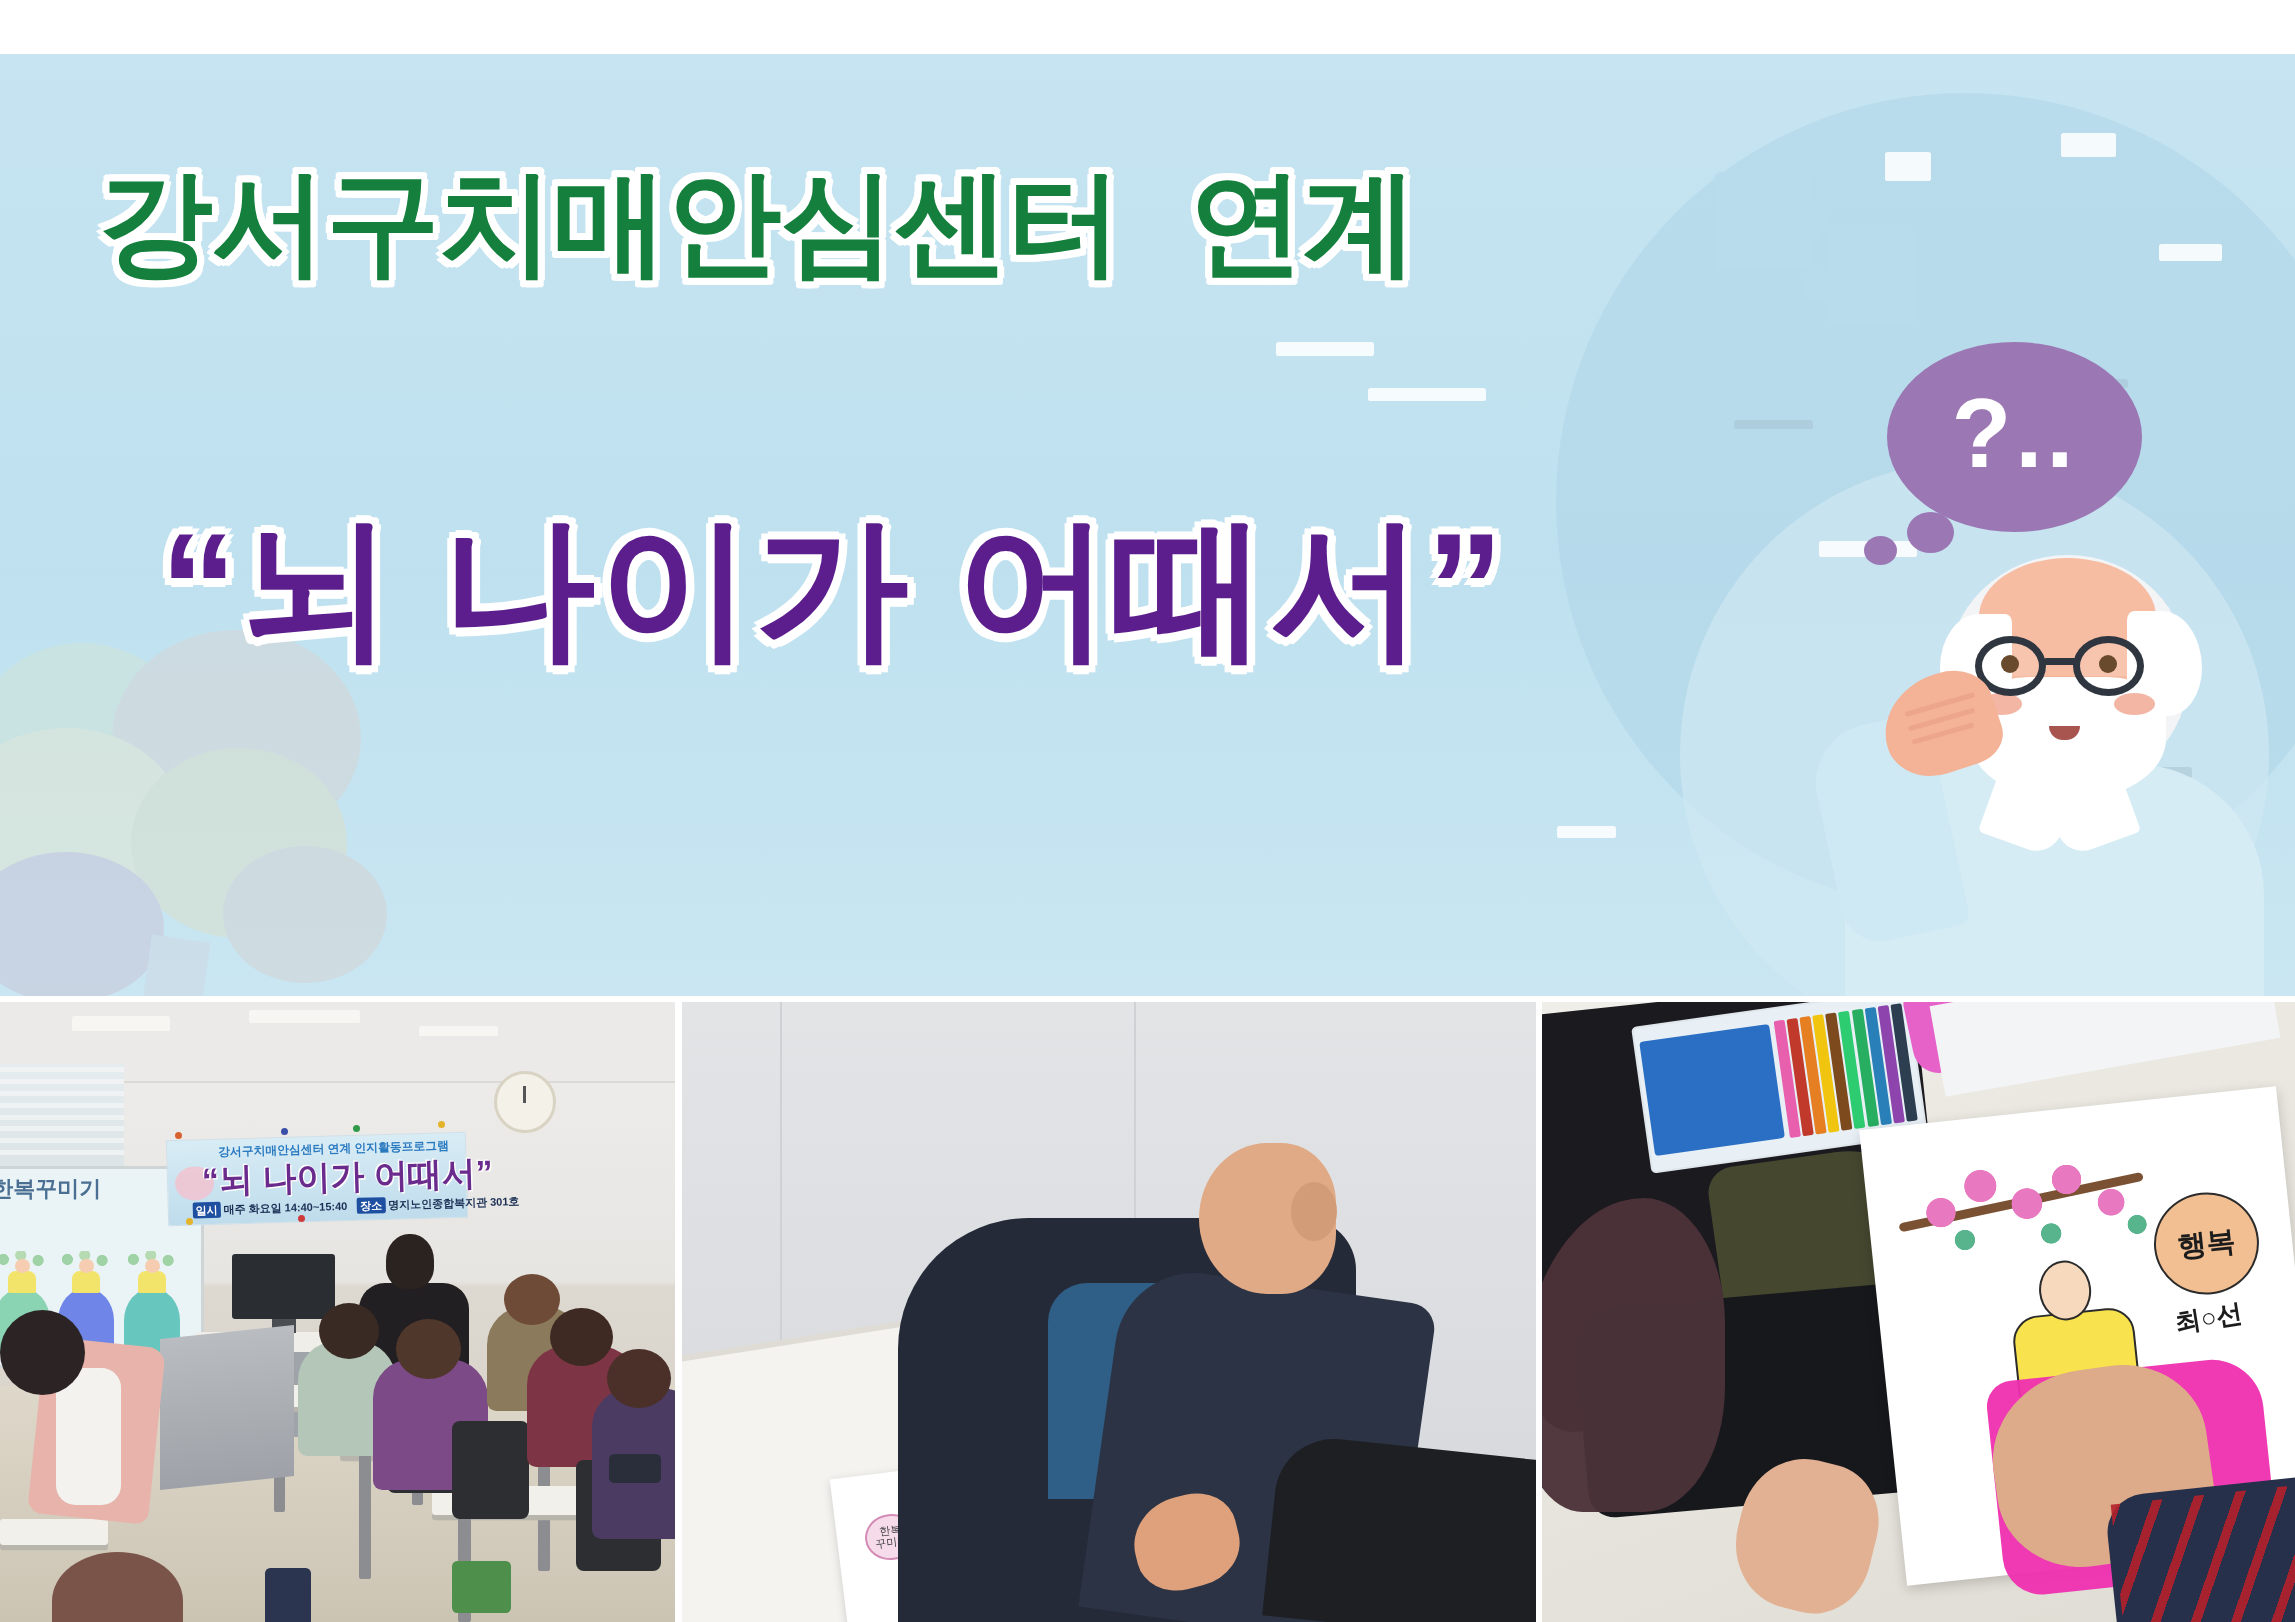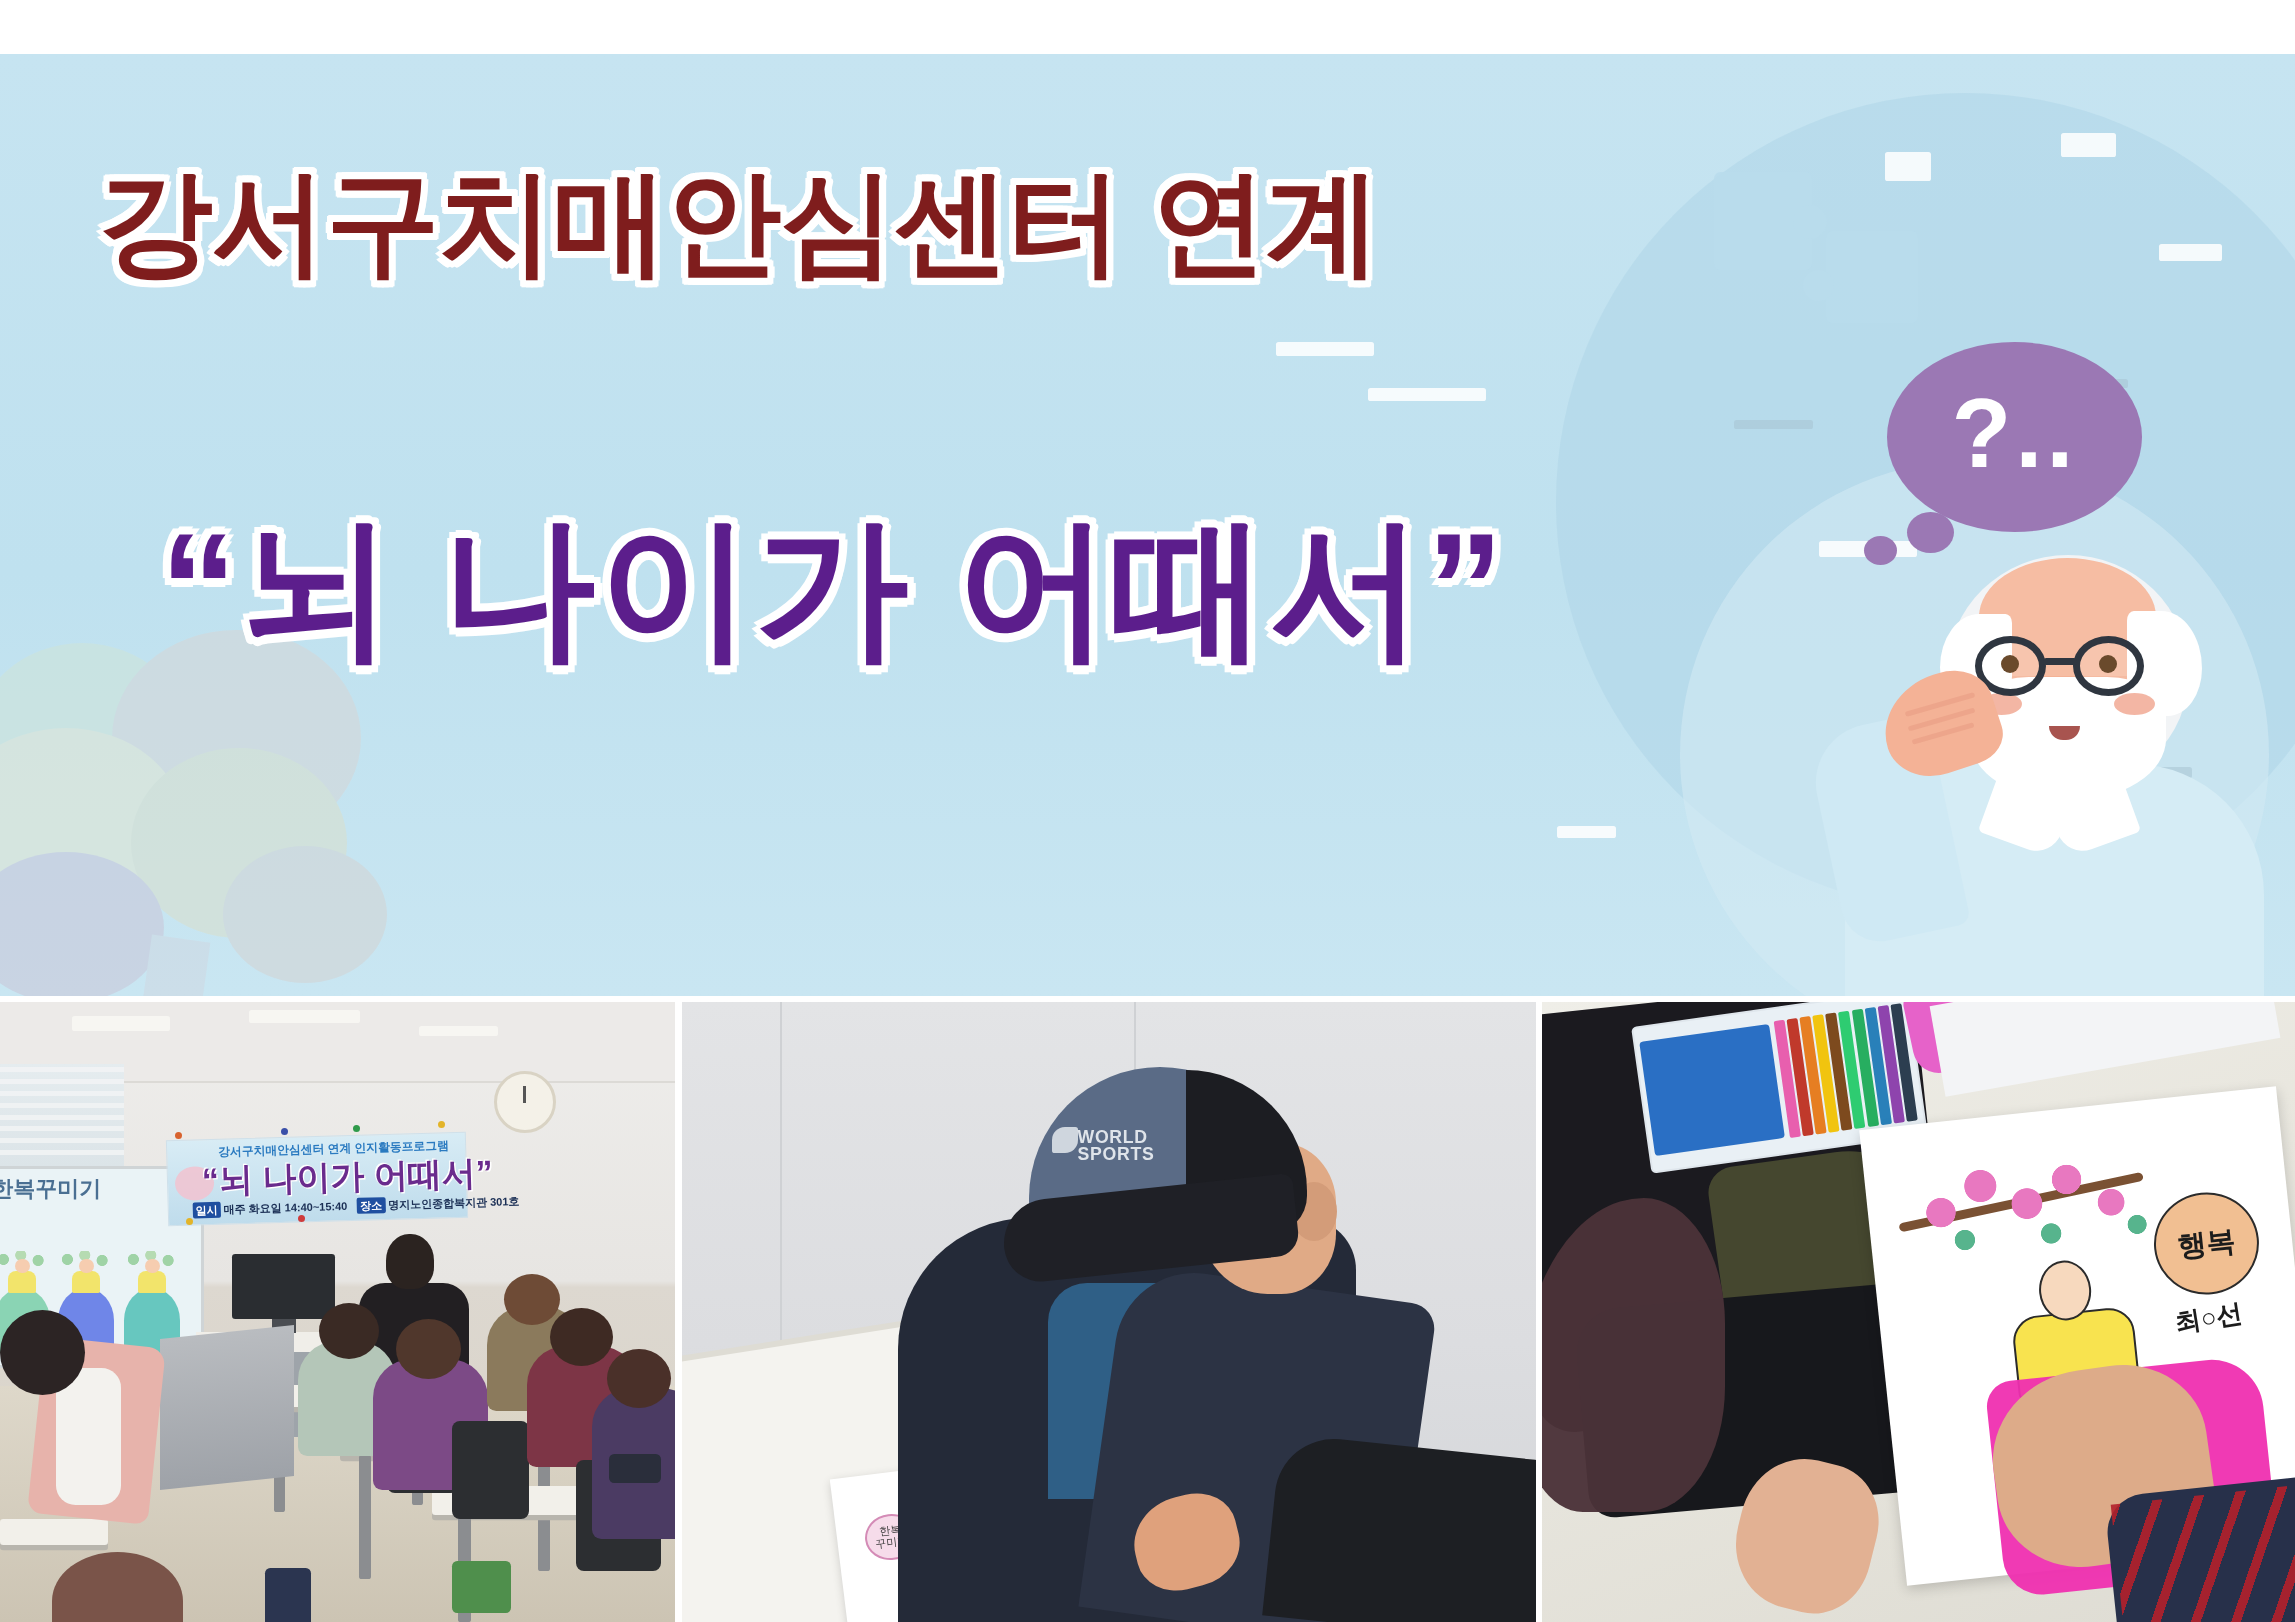--- a/index.html
+++ b/index.html
@@ -72,26 +72,26 @@
   .man .eye-r{position:absolute;left:293px;top:149px;width:18.3px;height:18.3px;background:#6a4a2c;border-radius:50%;}
   .man .cheek-l{position:absolute;left:175px;top:187px;width:41px;height:22px;background:#ef9d86;border-radius:50%;opacity:.75;}
   .man .cheek-r{position:absolute;left:308px;top:187px;width:41px;height:22px;background:#ef9d86;border-radius:50%;opacity:.75;}
   .man .arm{position:absolute;left:19.6px;top:216px;width:124px;height:216px;background:#cfe9f4;
             border-radius:59px 19.6px 13px 39px;transform:rotate(-12deg);}
   .man .hand{position:absolute;left:77px;top:169px;width:115px;height:98px;background:#f4b296;border-radius:60% 40% 30% 45%;transform:rotate(-18deg);}
   .man .fing{position:absolute;background:#e79d83;height:4.6px;border-radius:2.6px;opacity:.6;}
 
   
   .title-wrap{position:absolute;left:0;top:54px;width:2295px;height:942px;}
-  .line1{position:absolute;left:98px;top:92px;font-size:115px;font-weight:bold;color:#7f1d1d;
+  .line1{position:absolute;left:98px;top:92px;font-size:115px;font-weight:bold;color:#15803d;
          letter-spacing:-1.3px;white-space:nowrap;
          text-shadow:
            -5.9px -5.9px 0 #fff, 5.9px -5.9px 0 #fff, -5.9px 5.9px 0 #fff, 5.9px 5.9px 0 #fff,
            -7.2px 0 0 #fff, 7.2px 0 0 #fff, 0 -7.2px 0 #fff, 0 7.2px 0 #fff,
-           -4.6px -7.2px 0 #fff, 4.6px -7.2px 0 #fff, -4.6px 7.2px 0 #fff, 4.6px 7.2px 0 #fff;}
+           -4.6px -7.2px 0 #fff, 4.6px -7.2px 0 #fff, -4.6px 7.2px 0 #fff, 4.6px 7.2px 0 #fff; font-family: Liberation Mono, monospace;}
   .line2{position:absolute;left:79px;top:203px;font-size:169px;font-weight:bold;color:#1f55a8;
          letter-spacing:-3.9px;white-space:nowrap;
          text-shadow:
            -7.9px -7.9px 0 #fff, 7.9px -7.9px 0 #fff, -7.9px 7.9px 0 #fff, 7.9px 7.9px 0 #fff,
            -9.8px 0 0 #fff, 9.8px 0 0 #fff, 0 -9.8px 0 #fff, 0 9.8px 0 #fff,
            -5.9px -9.8px 0 #fff, 5.9px -9.8px 0 #fff, -5.9px 9.8px 0 #fff, 5.9px 9.8px 0 #fff;}
   .line3{position:absolute;left:160px;top:432px;font-size:154px;font-weight:bold;color:#5c1e8c;
          letter-spacing:2.6px;white-space:nowrap;
          text-shadow:
            -6.5px -6.5px 0 #fff, 6.5px -6.5px 0 #fff, -6.5px 6.5px 0 #fff, 6.5px 6.5px 0 #fff,
@@ -436,30 +436,20 @@
       <div class="fanline" style="left:470px;top:458px;height:115px;transform:rotate(-2deg);"></div>
 
       <div class="jacket"></div>
       <div class="innershirt"></div>
       <div class="jacketsl"></div>
       <div class="face"></div>
       <div class="ear"></div>
       <div class="chair"></div>
       <div class="hand"></div>
 
-      <div class="cap">
-        <div class="crown"></div>
-        <div class="crownblk"></div>
-        <div class="brim"></div>
-        <div class="swoosh"></div>
-        <div class="logo">
-          <div>WORLD</div>
-          <div>SPORTS</div>
-        </div>
-      </div>
     </div>
 
     <div class="photo p3">
       <div class="bg"></div>
       <div class="darkmass"></div>
       <div class="olive"></div>
       <div class="chairblk"></div>
       <div class="hair"></div>
 
       <div class="pens">

